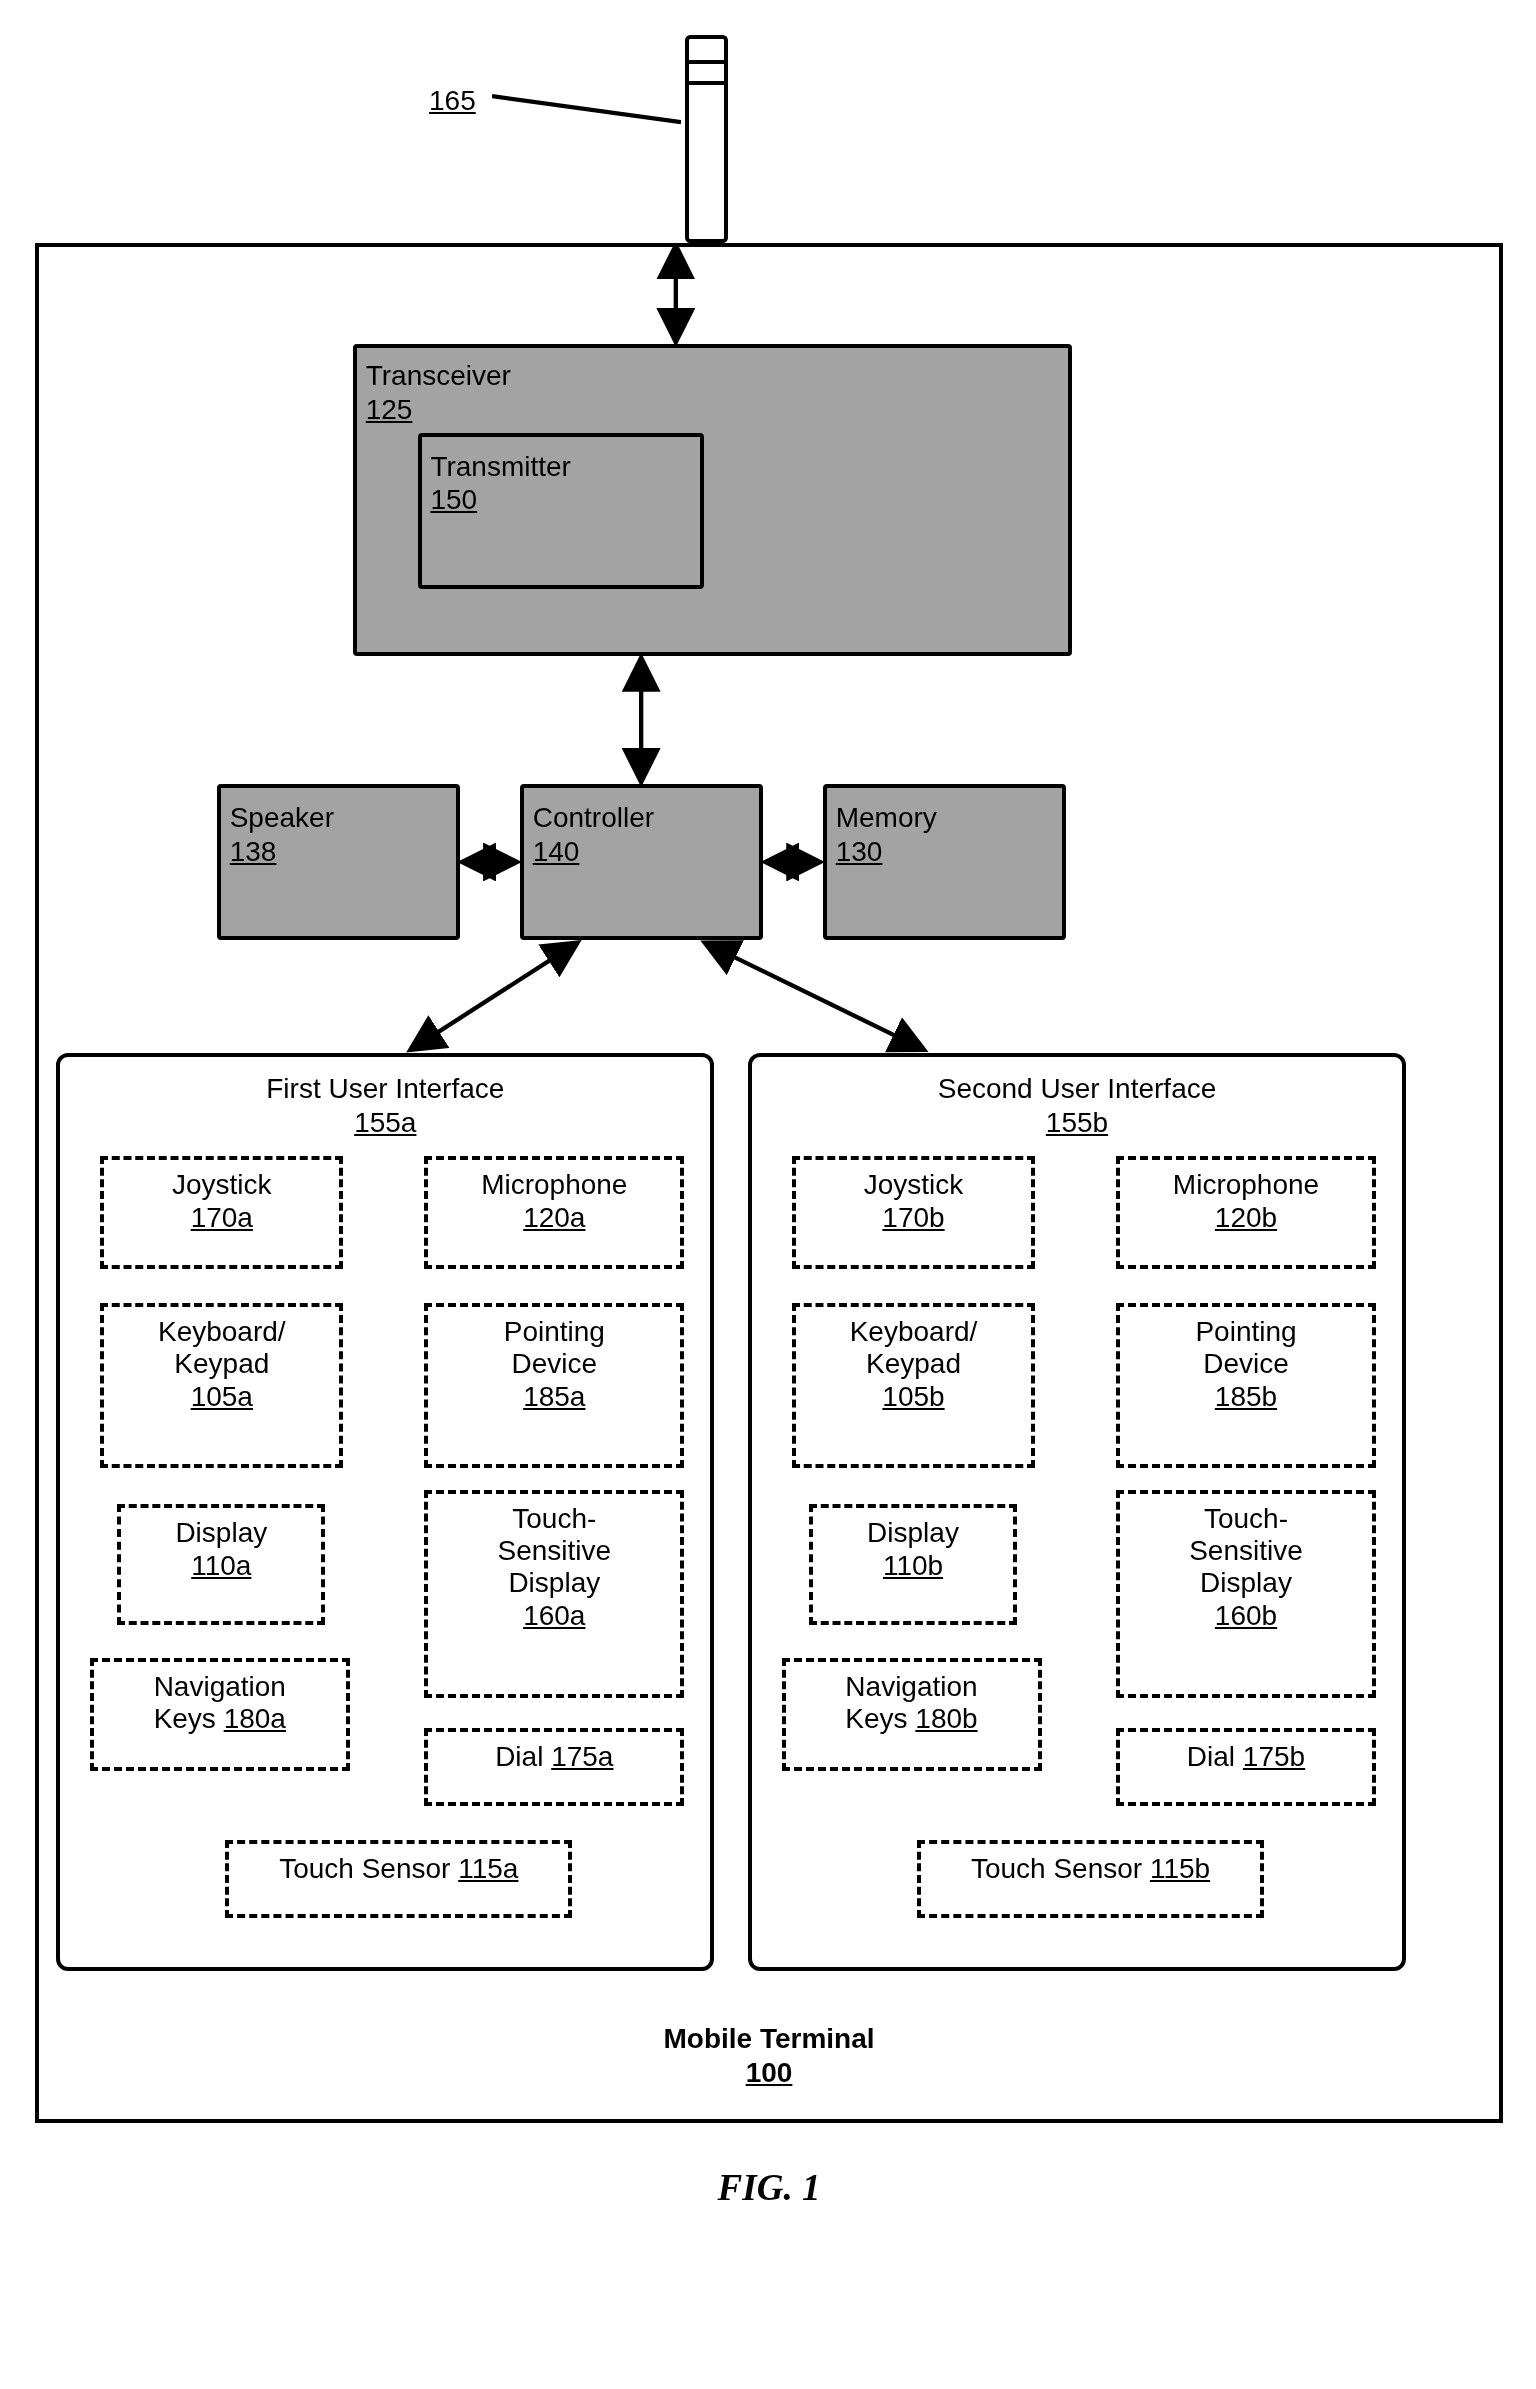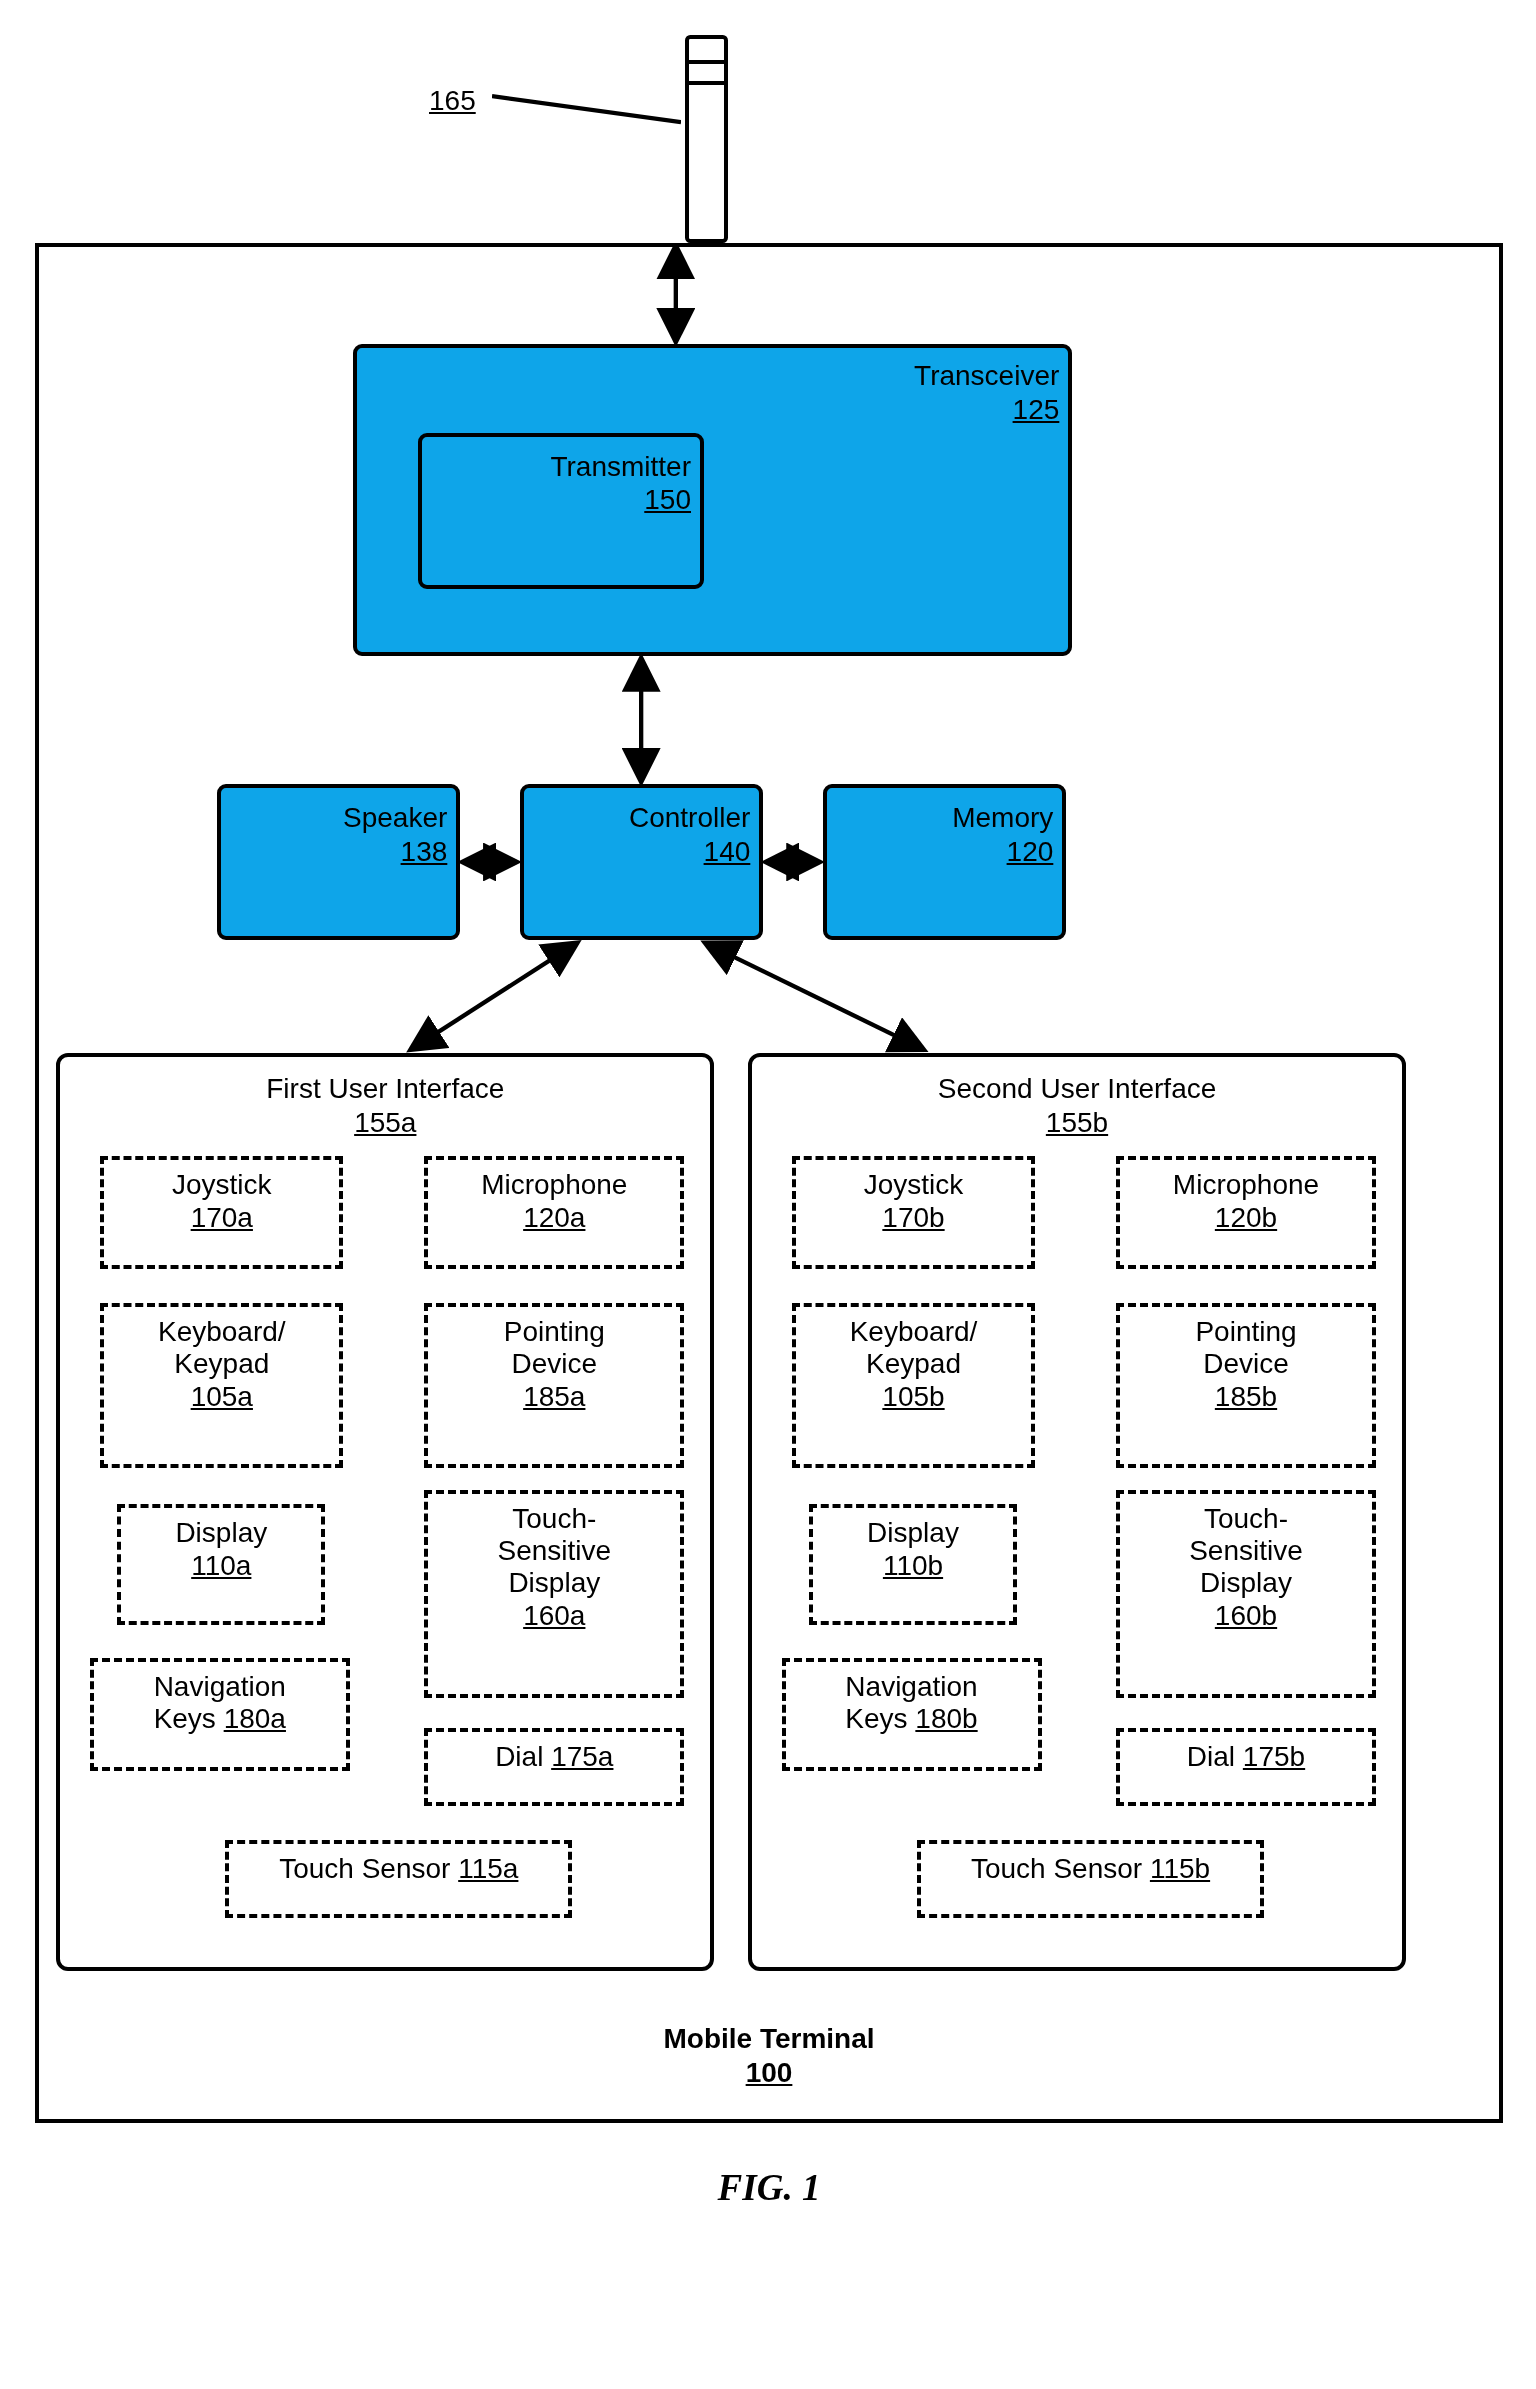--- a/index.html
+++ b/index.html
@@ -55,24 +55,24 @@
     width: 100%; height: 4.3px;
     background: #000;
   }
   .terminal {
     border: 4.3px solid #000;
     padding: 26px 17.3px 17.3px;
     position: relative;
   }
   .box {
     border: 4.3px solid #000;
-    border-radius: 9px;
-    text-align: right;
+    border-radius: 4px;
+    text-align: left;
     padding: 14px 8.7px 17.3px;
-    background: #0ea5e9;
+    background: #a3a3a3;
     position: absolute;
   }
   .box .title { display: block; }
   .box .ref { text-decoration: underline; display: block; margin-top: 1.7px; }
   .dashed {
     border: 4.3px dashed #000;
     border-radius: 0;
     text-align: center;
     padding: 8.7px 8.7px 12px;
     position: absolute;
@@ -200,21 +200,21 @@
     <div class="box speaker">
       <span class="title">Speaker</span>
       <span class="ref">138</span>
     </div>
     <div class="box controller">
       <span class="title">Controller</span>
       <span class="ref">140</span>
     </div>
     <div class="box memory">
       <span class="title">Memory</span>
-      <span class="ref">120</span>
+      <span class="ref">130</span>
     </div>
 
     <div class="ui ui-a">
       <span class="title">First User Interface</span>
       <span class="ref">155a</span>
       <div class="grid">
         <div class="dashed m-joystick">
           <span class="title">Joystick</span>
           <span class="ref">170a</span>
         </div>

